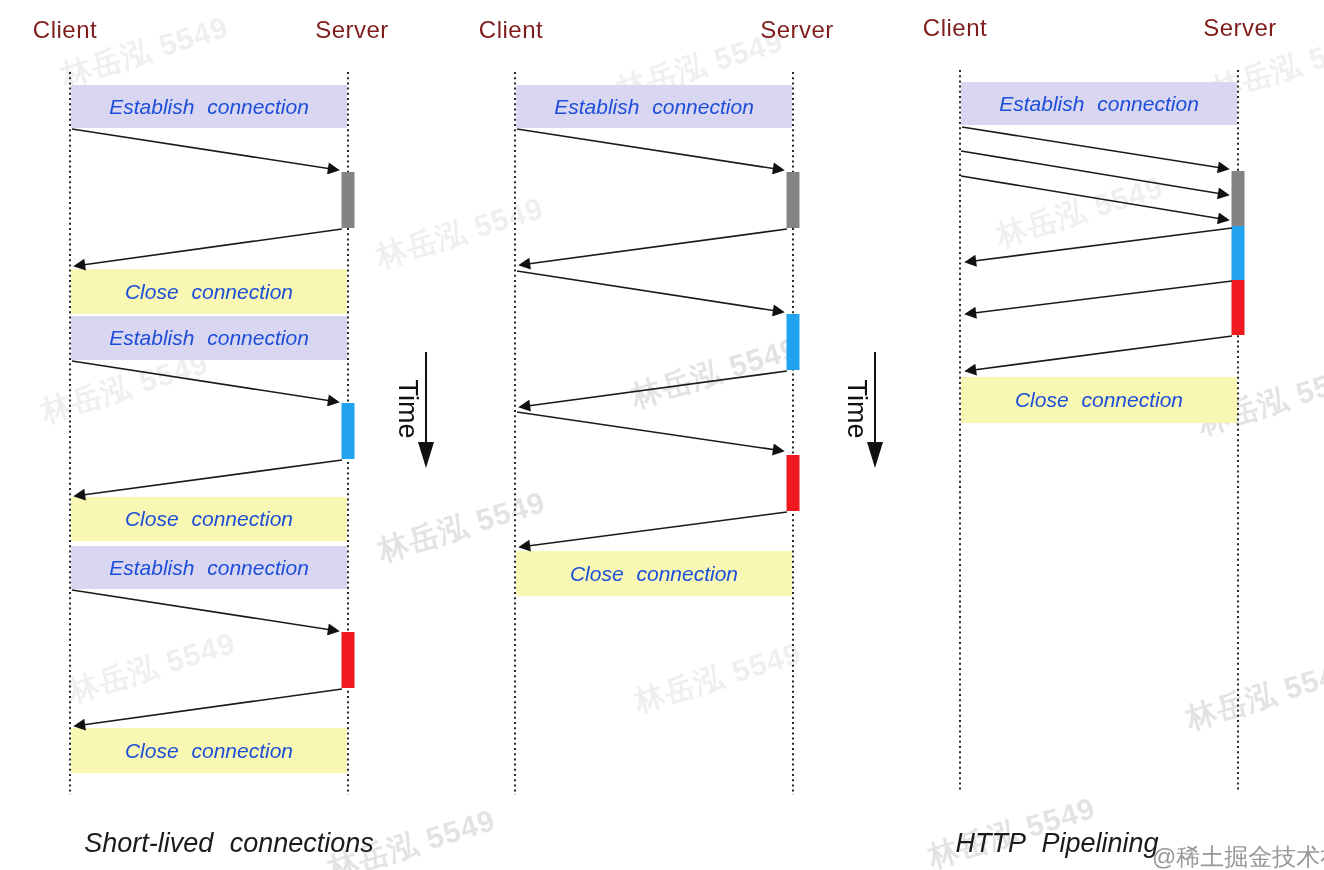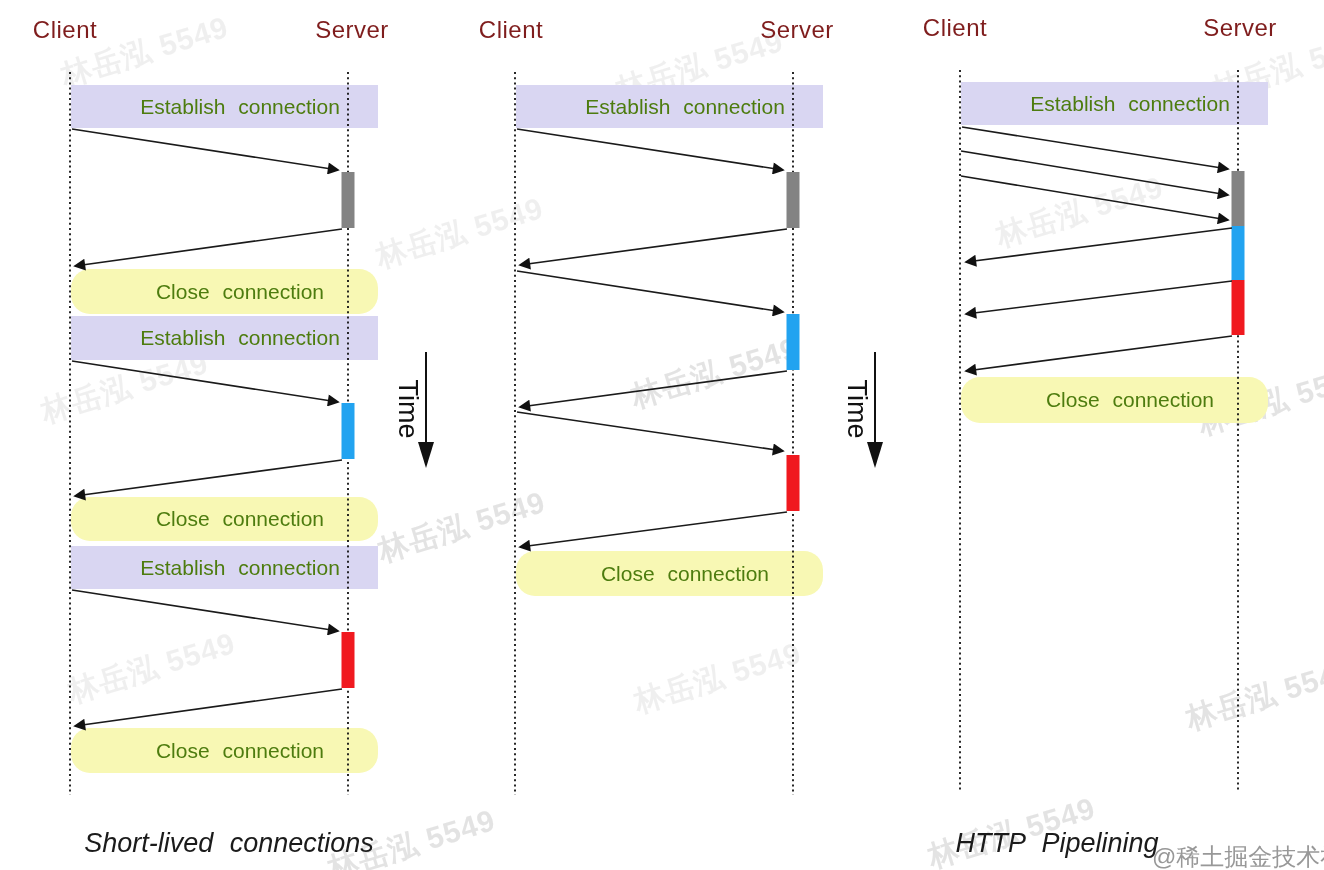--- a/index.html
+++ b/index.html
@@ -14,24 +14,24 @@
     color:#c9c9c9;opacity:.5;z-index:1;
   }
   .wm.faint{opacity:.28;}
   .credit{
     position:absolute;left:1152px;top:841px;font-size:24px;white-space:nowrap;
     color:#8d8d8d;opacity:.9;z-index:2;
   }
   
   .box{
     position:absolute;display:flex;align-items:center;justify-content:center;
-    font-size:21px;word-spacing:7px;color:#4d7c0f;z-index:3;padding-left:31px;
+    font-style:italic;font-size:21px;word-spacing:7px;color:#1d4ed8;z-index:3;
   }
   .box-establish{background:#d9d6f2;}
-  .box-close{background:#f8f8b4;border-radius:19px;}
+  .box-close{background:#f8f8b4;}
   
   .lines{position:absolute;left:0;top:0;z-index:4;}
   
   .header{
     position:absolute;transform:translateX(-50%);font-size:24px;
     letter-spacing:.5px;color:#7f1d1d;z-index:5;white-space:nowrap;
   }
   .title{
     position:absolute;transform:translateX(-50%);font-style:italic;
     font-size:27px;word-spacing:9px;color:#1b1b1b;z-index:5;white-space:nowrap;margin-left:20px;

